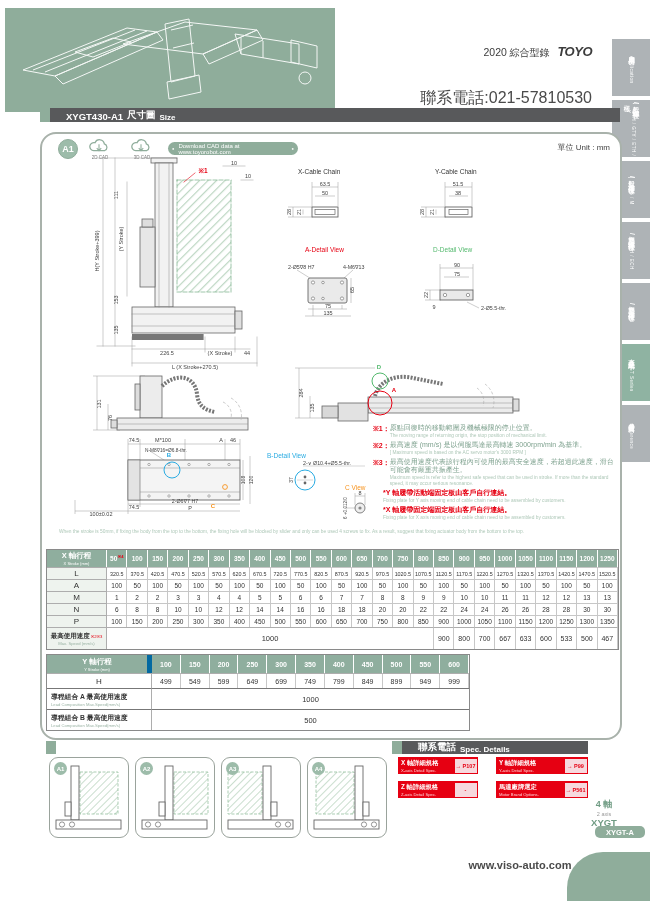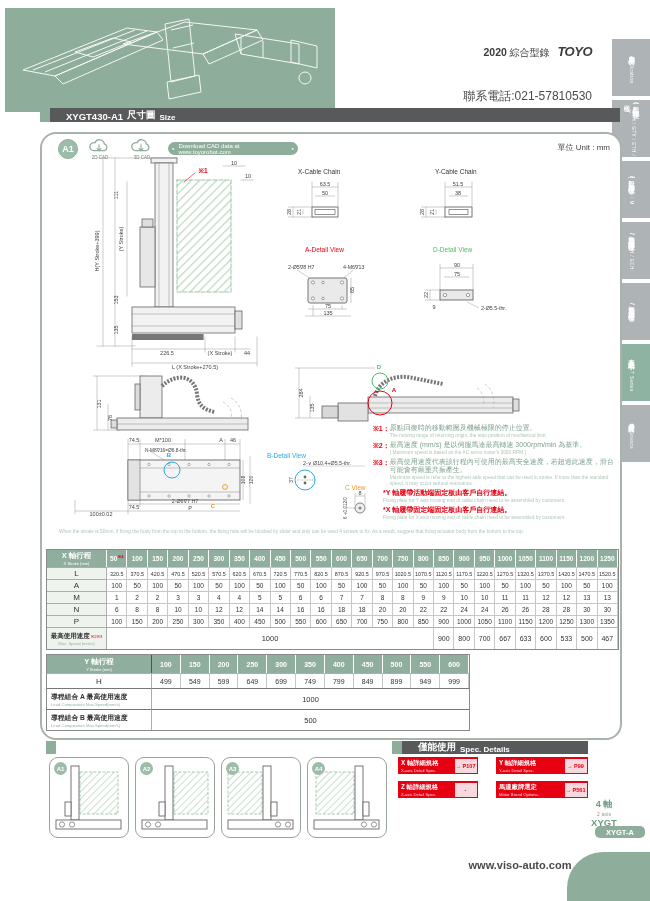--- a/index.html
+++ b/index.html
@@ -4,23 +4,23 @@
 <style>
   * { box-sizing: border-box; margin: 0; padding: 0; }
   html,body { background:#fff; }
   body { font-family:"Liberation Sans", sans-serif; }
   .page { position:relative; width:650px; height:901px; background:#fff; overflow:hidden; }
   .abs { position:absolute; }
 
   
   .hero { left:5px; top:8px; width:330px; height:104px; background:#8fad9b; }
   .logo-line { left:380px; top:44px; width:212px; height:16px; text-align:right; color:#3c3c3c; font-size:10px; }
-  .logo-line .yr { font-weight:bold; font-size:10.5px; }
+  .logo-line .yr { font-weight:normal; font-size:10.5px; }
   .logo-line .toyo { font-weight:900; font-style:italic; font-size:13px; letter-spacing:-0.5px; margin-left:5px; }
-  .phone { left:380px; top:88px; width:212px; text-align:right; font-size:12px; color:#4a4a4a; }
+  .phone { left:380px; top:88px; width:212px; text-align:right; font-size:16px; color:#4a4a4a; }
 
   
   .vtab { right:0; width:38px; height:57px; background:#aeb3b6; color:#fff; display:flex; align-items:center; justify-content:center; cursor:pointer; }
   .vtab.active { background:#8fb3a2; }
   .vtab-in { writing-mode:vertical-rl; text-orientation:mixed; display:flex; gap:2px; align-items:center; }
   .vtab-zh { font-size:6.5px; font-weight:bold; letter-spacing:1px; }
   .vtab-en { font-size:4.5px; letter-spacing:0.5px; }
 
   
   .sq { background:#8fad9b; }
@@ -64,21 +64,21 @@
   .x-slabel { background:#eef3ee; border-right:1px solid #adadad; border-top:1px solid #adadad; display:flex; flex-direction:column; align-items:center; justify-content:center; }
   .xs-line1 { display:flex; align-items:baseline; }
   .xs-zh { font-size:6.5px; font-weight:bold; color:#333; }
   .xs-marks { font-size:4.2px; color:#e60012; margin-left:1px; }
   .xs-en { font-size:4.2px; color:#9ab3a4; }
   .x-merge { grid-column:auto / span 16; background:#fff; font-size:7.5px; color:#333; display:flex; align-items:center; justify-content:center; border-right:1px solid #c7c7c7; border-top:1px solid #adadad; }
   .x-cell.sp { font-size:7px; border-top:1px solid #adadad; }
 
   
   #y-table { left:46px; top:654px; width:424px; display:grid; grid-template-columns:105px repeat(11,1fr); grid-template-rows:18px 15px 21px 21px; border:1px solid #8a8a8a; background:#fff; }
-  .yh-label { background:#8fae9e; color:#fff; display:flex; flex-direction:column; align-items:center; justify-content:center; border-right:1px solid #0369a1; }
+  .yh-label { background:#8fae9e; color:#fff; display:flex; flex-direction:column; align-items:center; justify-content:center; border-right:5px solid #0369a1; }
   .yh-cell { background:#8fae9e; color:#fff; font-size:7px; font-weight:bold; display:flex; align-items:center; justify-content:center; border-right:1px solid #fff; }
   .y-rlabel { background:#fff; font-size:8px; color:#333; display:flex; align-items:center; justify-content:center; border-right:1px solid #adadad; border-top:1px solid #adadad; }
   .y-cell { background:#fff; font-size:7px; color:#333; display:flex; align-items:center; justify-content:center; border-right:1px solid #c7c7c7; border-top:1px solid #adadad; }
   .y-lead-label { background:#fff; display:flex; flex-direction:column; justify-content:center; padding-left:4px; border-right:1px solid #adadad; border-top:1px solid #777; }
   .yl-zh { font-size:6.8px; font-weight:bold; color:#333; }
   .yl-en { font-size:4.2px; color:#9ab3a4; }
   .y-merge { grid-column:auto / span 11; background:#fff; font-size:7.5px; color:#333; display:flex; align-items:center; justify-content:center; border-top:1px solid #777; }
 
   
   .combo-panel { top:757px; width:80px; height:81px; border:1.5px solid #9aa39c; border-radius:9px; background:#fff; }
@@ -805,21 +805,21 @@
           <rect x="55" y="44" width="6" height="14"></rect>
         <rect x="6" y="62" width="65" height="9"></rect>
       </g>
       <circle cx="56" cy="66.5" r="2.6" fill="none" stroke="#666" stroke-width="0.7"></circle>
       <circle cx="66" cy="66.5" r="2.6" fill="none" stroke="#666" stroke-width="0.7"></circle>
     </svg>
   </div>
 
   <div class="abs sq" style="left:392px;top:741px;width:10px;height:13px;"></div>
   <div class="abs bar" style="left:402px;top:741px;width:186px;height:13px;">
-    <span class="bzh">僅能使用</span>
+    <span class="bzh">聯系電話</span>
     <span class="ben">Spec. Details</span>
   </div>
 
   <div class="abs spec-box" style="left:398px;top:757px;width:80px;">
     <div class="sb-text">
         <span class="sb-zh">X 軸詳細規格</span>
         <span class="sb-en">X-axis Detail Spec.</span>
       </div>
     <div class="sb-page">→ P107</div>
   </div>

